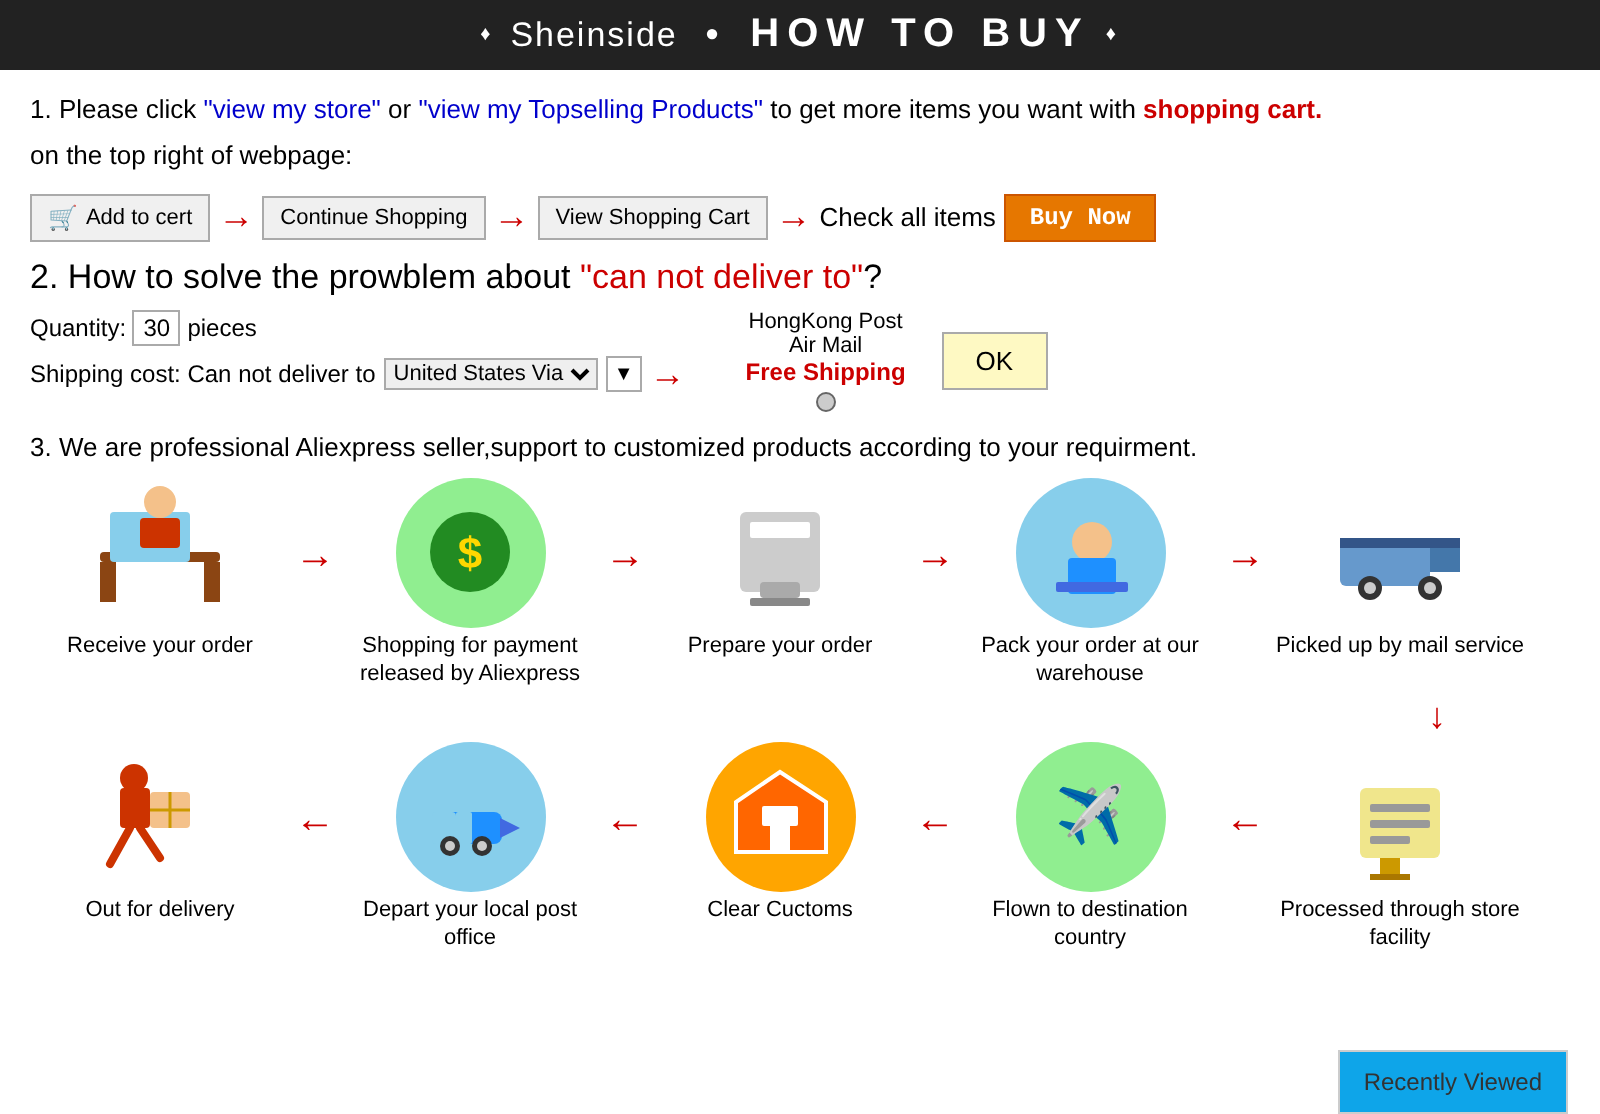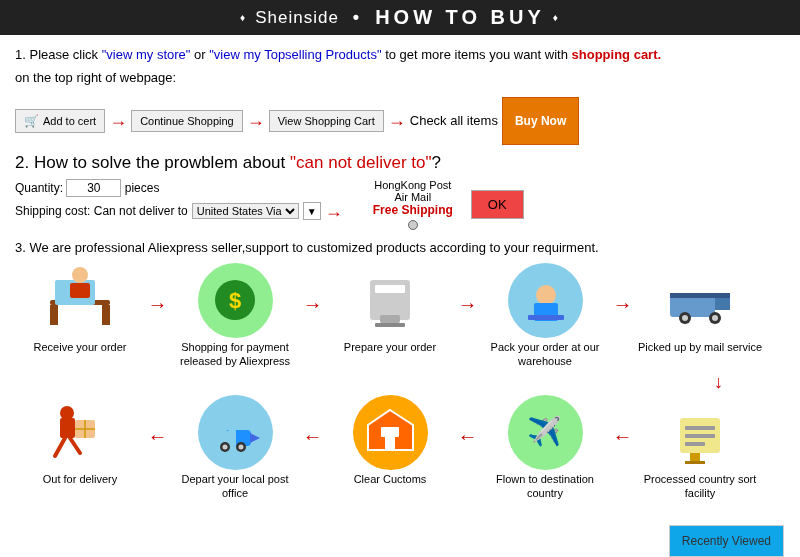--- a/index.html
+++ b/index.html
@@ -56,24 +56,25 @@
       white-space: nowrap;
       display: flex;
       align-items: center;
       gap: 4px;
     }
     .step-btn .cart-icon { font-size: 12px; }
     .step-btn-highlight {
       background: #e67700;
       color: #fff;
       border: 1px solid #cc5500;
-      padding: 16px 12px;
+      padding: 4px 12px;
       font-size: 12px;
       font-weight: bold;
       cursor: pointer;
+      font-family: Liberation Mono, monospace;
     }
     .arrow-red {
       color: #cc0000;
       font-size: 18px;
       font-weight: bold;
     }
     .step-label {
       font-size: 13px;
       white-space: nowrap;
     }
@@ -82,21 +83,21 @@
     .section2 { margin-bottom: 10px; }
     .section2 .title { font-size: 17px; margin-bottom: 6px; }
     .shipping-row {
       display: flex;
       align-items: flex-start;
       gap: 30px;
     }
     .shipping-left { font-size: 12px; }
     .shipping-left .qty-row { margin-bottom: 4px; }
     .qty-input {
-      width: 55px;
+      width: 24px;
       border: 1px solid #aaa;
       text-align: center;
       font-size: 12px;
       padding: 1px;
     }
     .shipping-left .ship-row {
       display: flex;
       align-items: center;
       gap: 4px;
     }
@@ -119,21 +120,21 @@
       text-align: center;
       font-size: 11px;
     }
     .hk-post .free-ship {
       color: #cc0000;
       font-weight: bold;
       font-size: 12px;
     }
     .ok-btn {
       border: 1px solid #aaa;
-      background: #ef4444;
+      background: #fef9c3;
       padding: 6px 16px;
       font-size: 13px;
       cursor: pointer;
       margin-left: 10px;
     }
     .radio-dot {
       width: 10px;
       height: 10px;
       border: 1px solid #666;
       border-radius: 50%;
@@ -394,21 +395,21 @@
         <div class="plain-icon">
           <svg width="70" height="70" viewBox="0 0 70 70">
             <rect x="15" y="20" width="40" height="35" fill="#f0e68c" rx="3"></rect>
             <rect x="20" y="28" width="30" height="4" fill="#999" rx="1"></rect>
             <rect x="20" y="36" width="30" height="4" fill="#999" rx="1"></rect>
             <rect x="20" y="44" width="20" height="4" fill="#999" rx="1"></rect>
             <rect x="25" y="55" width="10" height="8" fill="#cc9900"></rect>
             <rect x="20" y="63" width="20" height="3" fill="#aa7700"></rect>
           </svg>
         </div>
-        <div class="flow-label">Processed country sort facility</div>
+        <div class="flow-label">Processed through store facility</div>
       </div>
       <div class="flow-arrow" style="transform:scaleX(-1);">→</div>
 
       <div class="flow-item">
         <div class="green-circle">
           <svg width="55" height="55" viewBox="0 0 55 55">
             <text x="27" y="36" text-anchor="middle" font-size="28">✈️</text>
           </svg>
         </div>
         <div class="flow-label">Flown to destination country</div>

